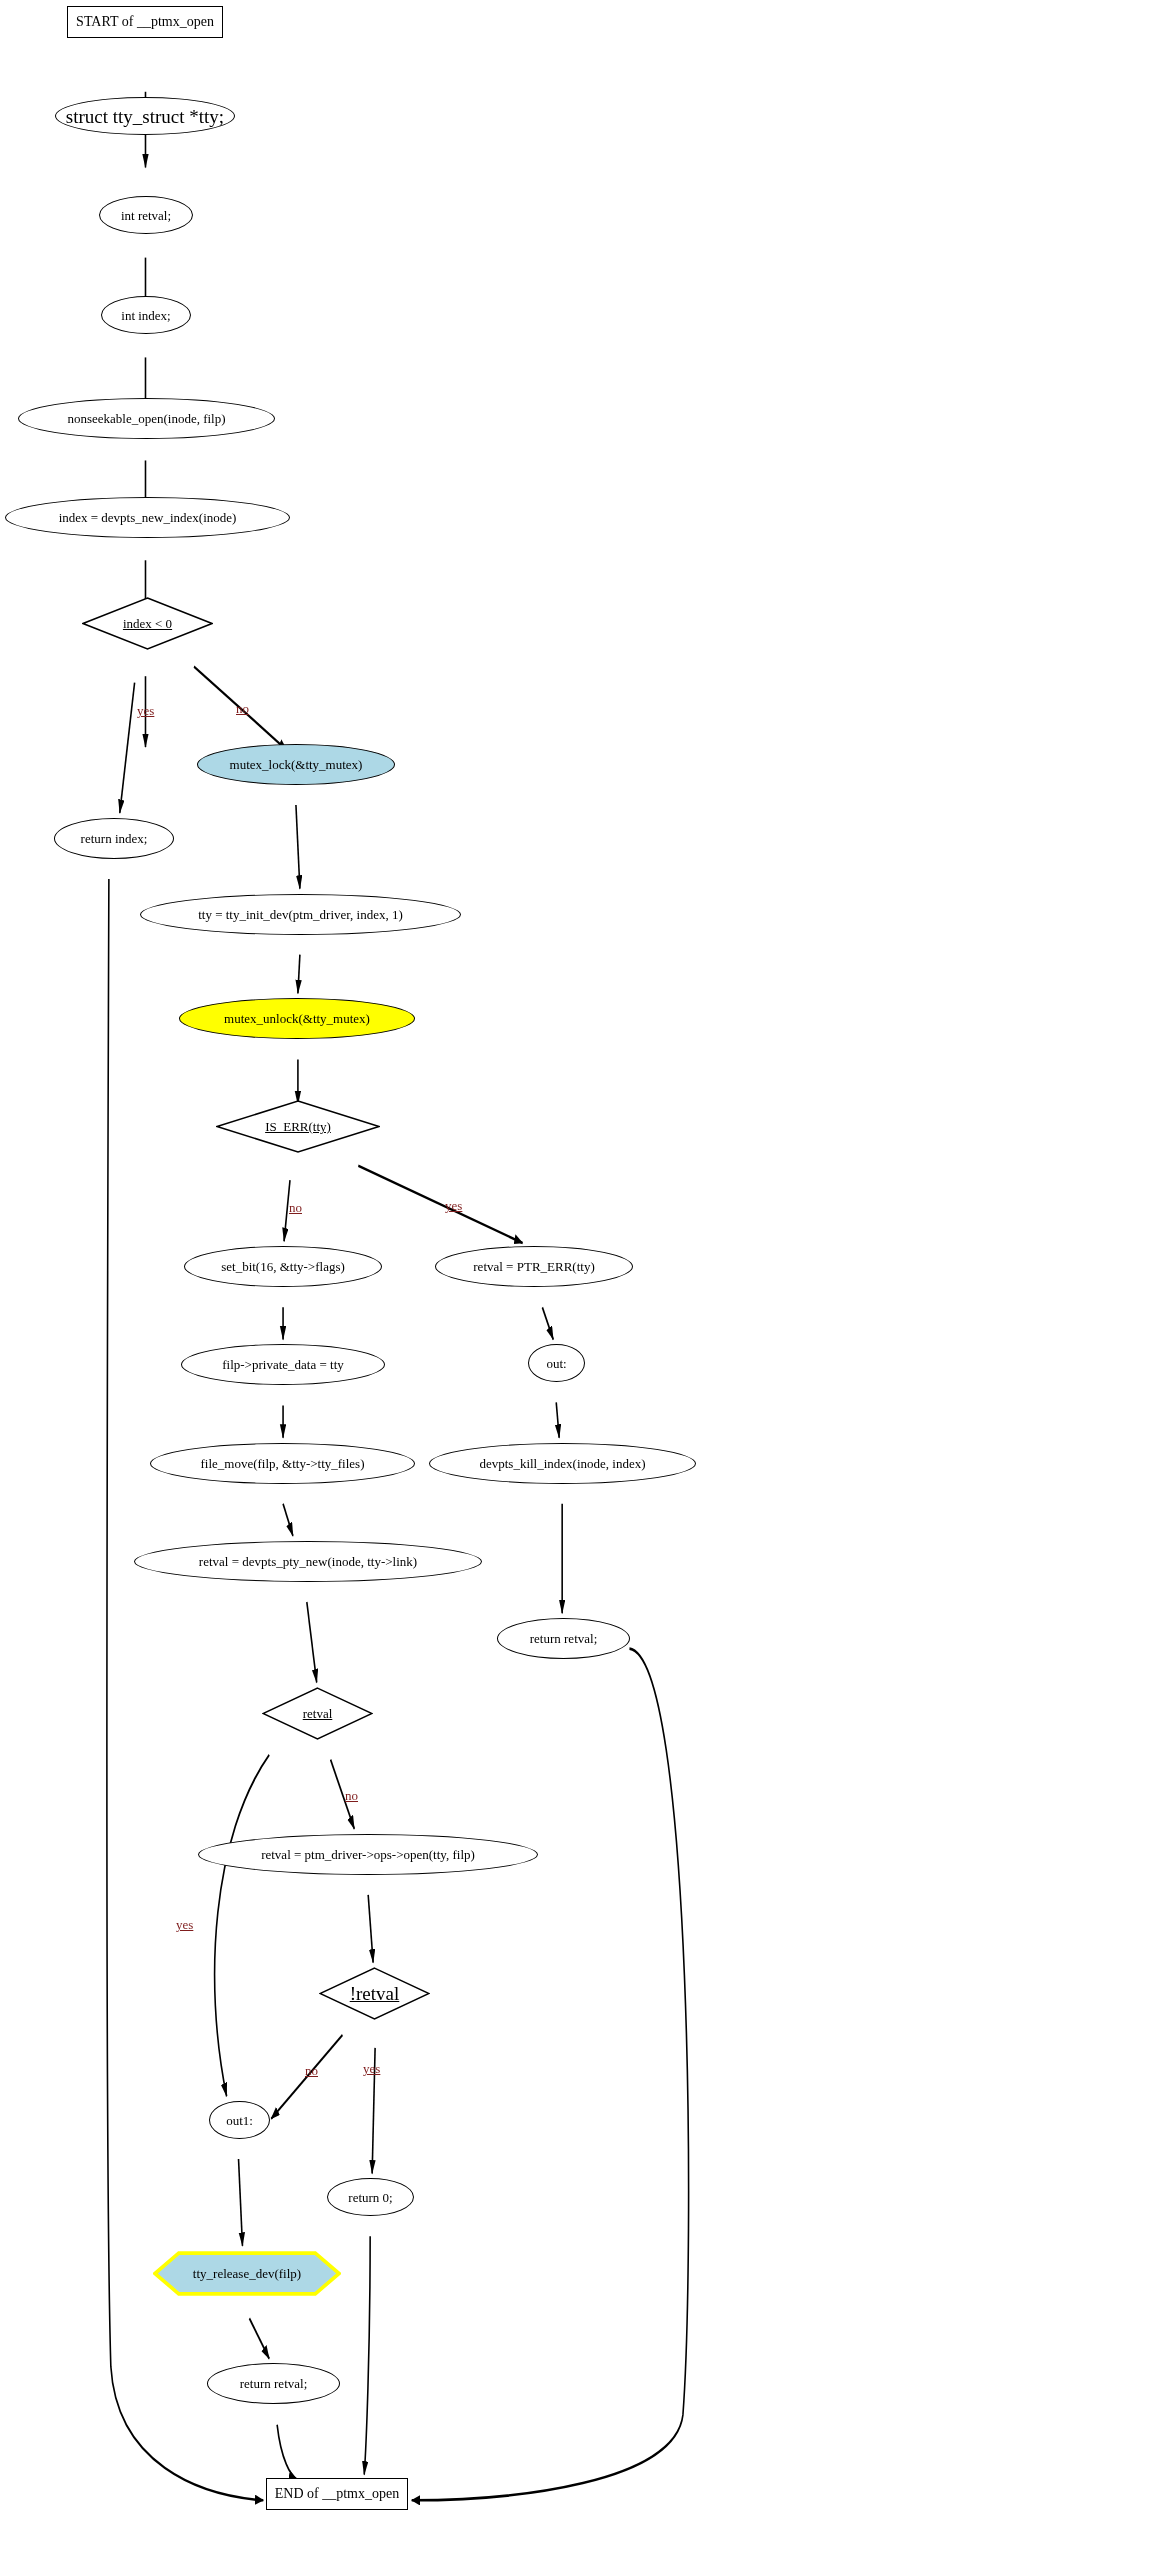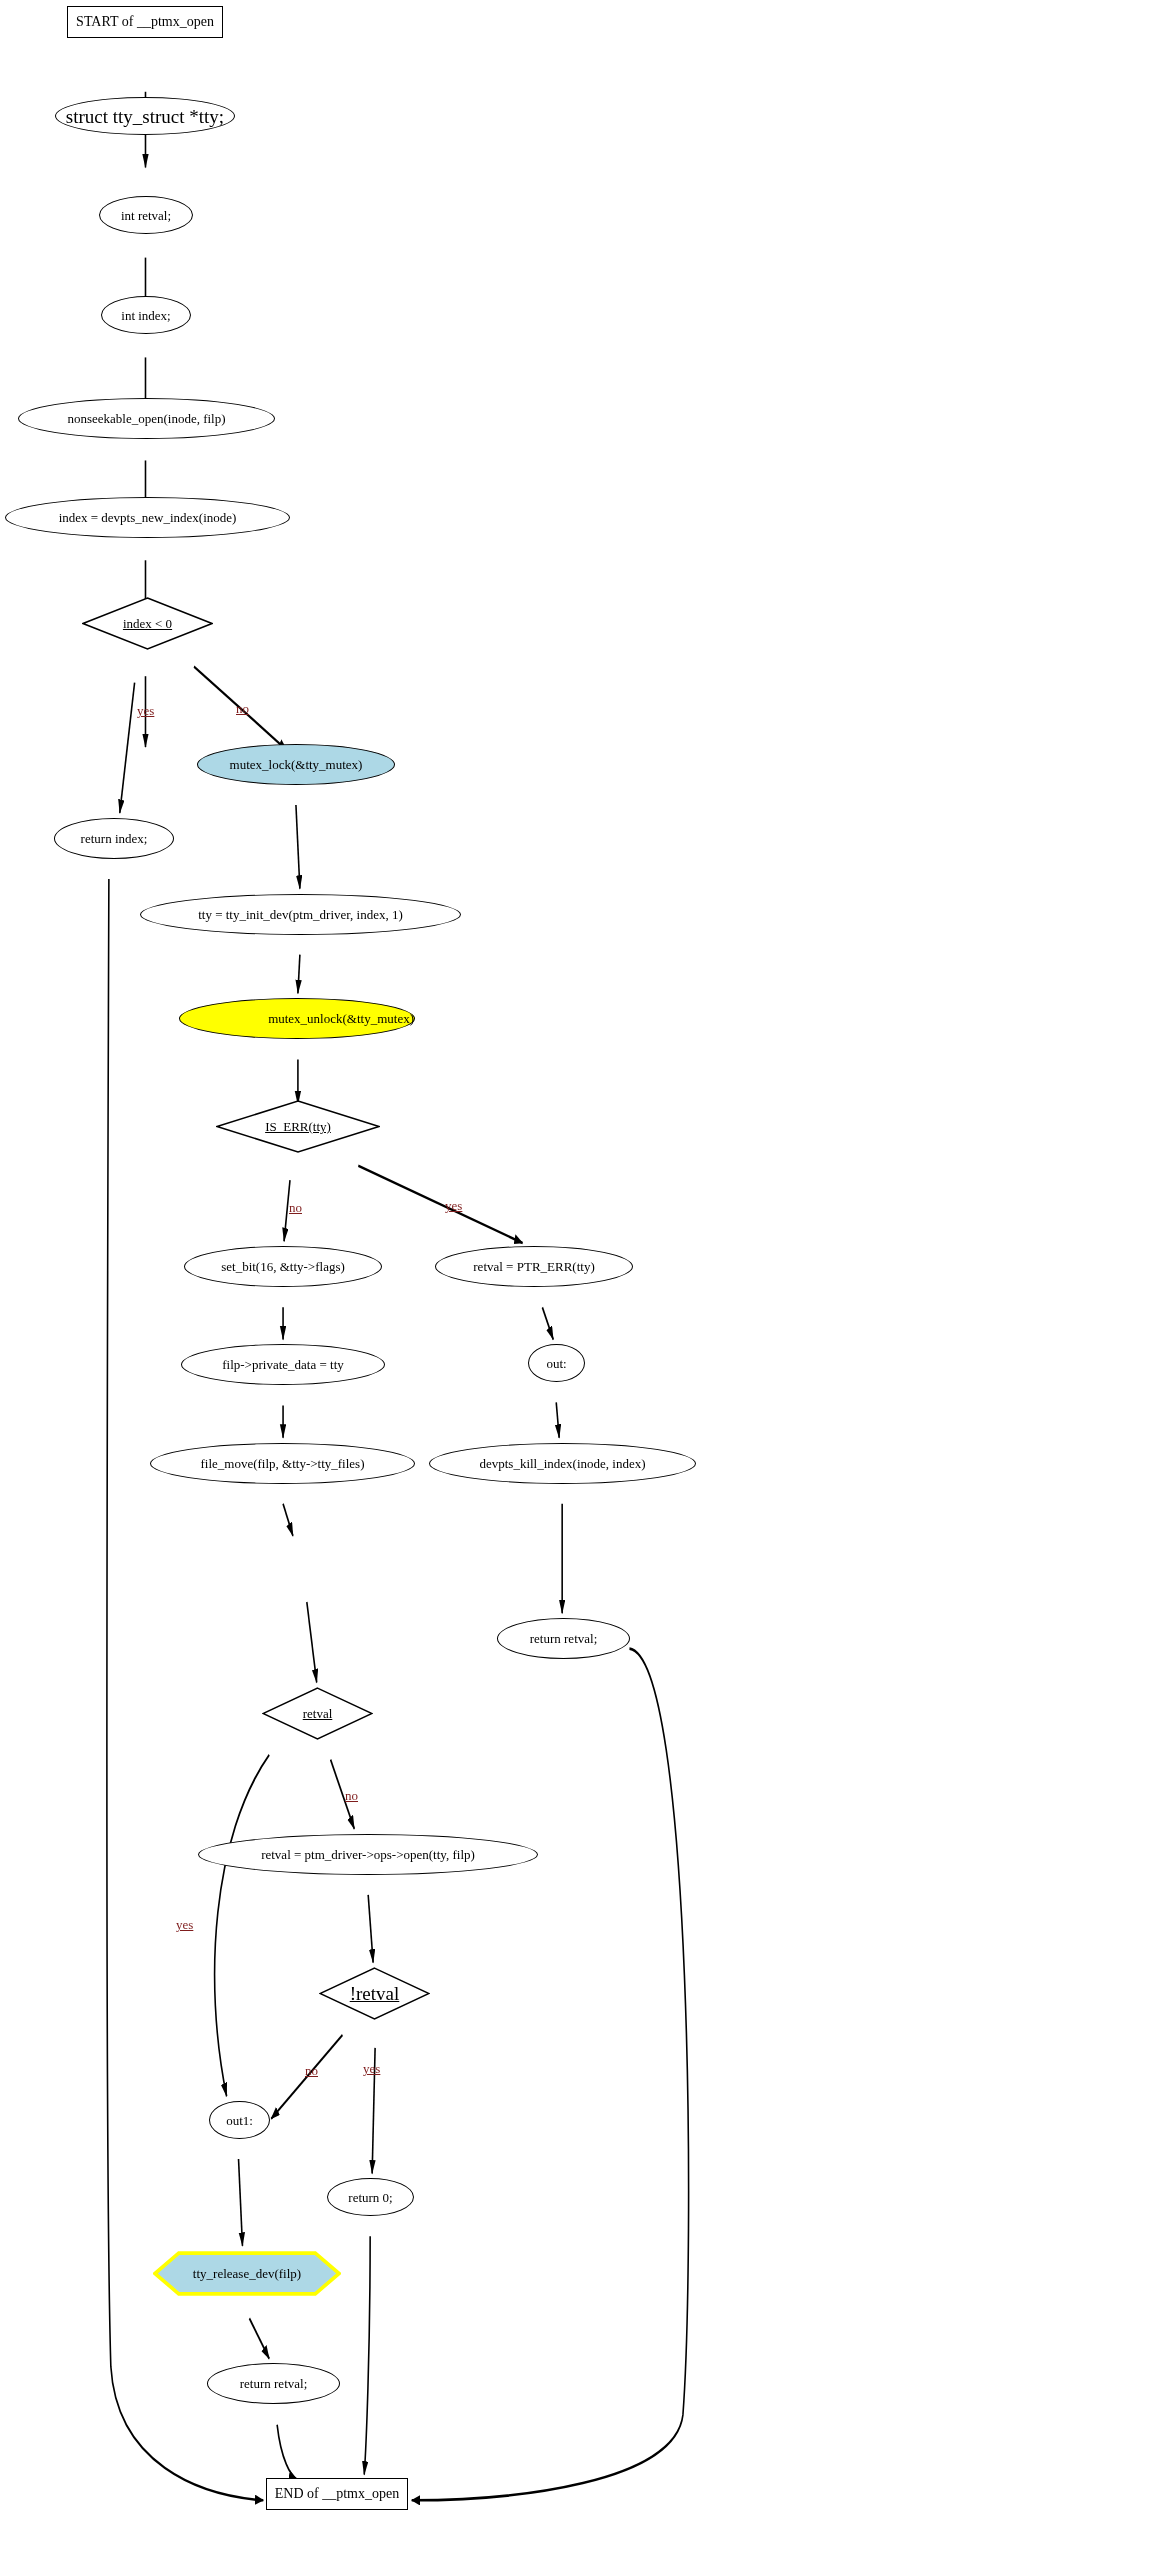--- a/index.html
+++ b/index.html
@@ -44,21 +44,21 @@
   .shape-box {
     border: 1.2px solid #000000;
     background: #ffffff;
   }
   .shape-ellipse {
     border: 1.2px solid #000000;
     background: #ffffff;
     border-radius: 50% / 50%;
   }
   .fill-blue { background: #add8e6 !important; }
-  .fill-yellow { background: #ffff00 !important; justify-content: flex-end; }
+  .fill-yellow { background: #ffff00 !important; }
   .shape-diamond {
     background: transparent;
     border: none;
     text-decoration: underline;
   }
   .shape-diamond .dia {
     position: absolute;
     left: 0; top: 0;
     width: 100%; height: 100%;
     z-index: 1;
@@ -224,20 +224,23 @@
   </div>
 
   <div class="node shape-ellipse" style="left: 150px; top: 1443px; width: 265px; height: 41px; font-size: 13px;">
     <span class="lbl">file_move(filp, &amp;tty-&gt;tty_files)</span>
   </div>
 
   <div class="node shape-ellipse" style="left: 429px; top: 1443px; width: 267px; height: 41px; font-size: 13px;">
     <span class="lbl">devpts_kill_index(inode, index)</span>
   </div>
 
+  <div class="node shape-ellipse" style="left: 134px; top: 1541px; width: 348px; height: 41px; font-size: 13px;">
+    <span class="lbl">retval = devpts_pty_new(inode, tty-&gt;link)</span>
+  </div>
 
   <div class="node shape-ellipse" style="left: 497px; top: 1618px; width: 133px; height: 41px; font-size: 13px;">
     <span class="lbl">return retval;</span>
   </div>
 
   <div class="node shape-diamond" style="left: 262px; top: 1687px; width: 111px; height: 53px; font-size: 13px;">
     <svg class="dia" viewBox="0 0 112 50" preserveAspectRatio="none">
       <polygon points="56,1 111,25 56,49 1,25" fill="#ffffff" stroke="#000000" stroke-width="1.4"></polygon>
     </svg>
     <span class="lbl">retval</span>

